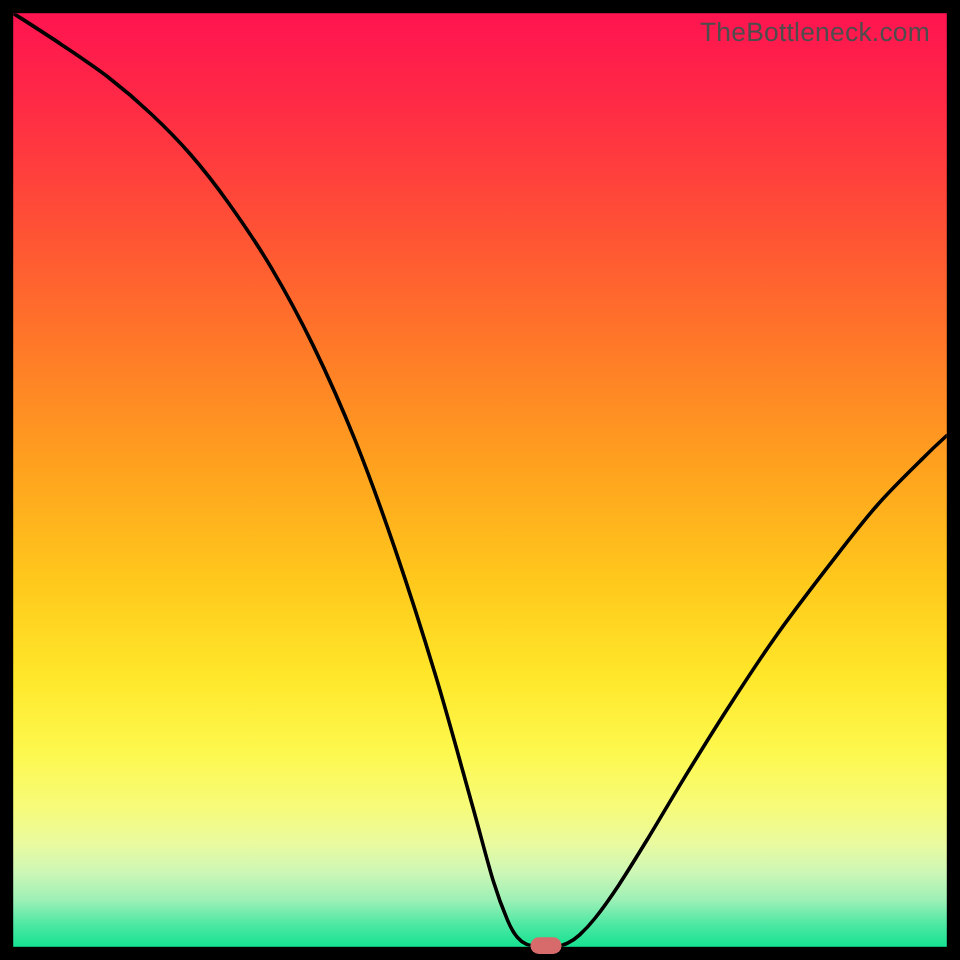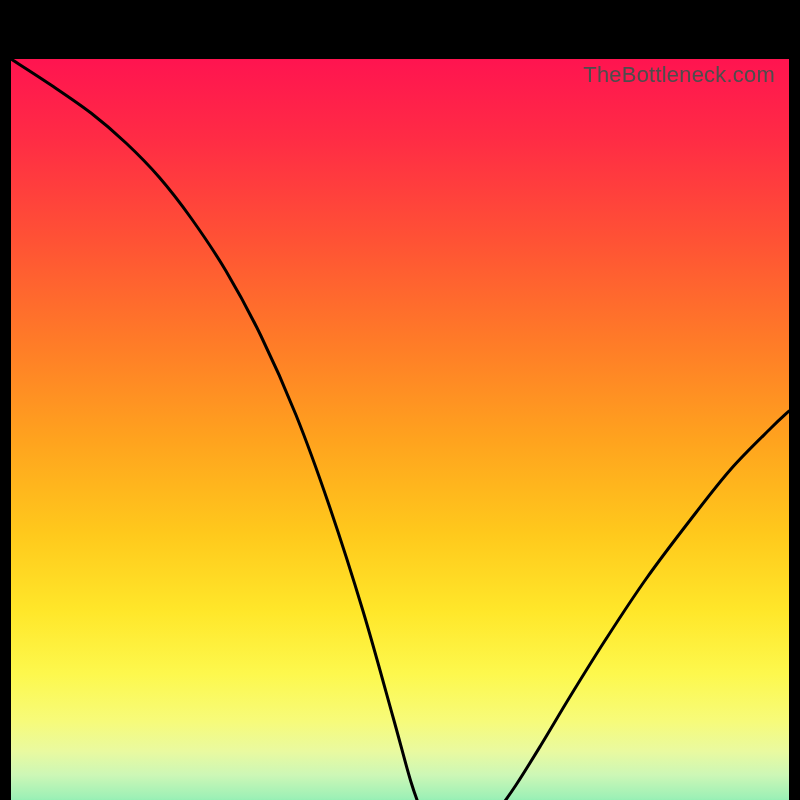--- a/index.html
+++ b/index.html
@@ -9,21 +9,20 @@
     height: 800px;
     background: #000;
     overflow: hidden;
     font-family: Arial, Helvetica, sans-serif;
   }
   .frame {
     position: relative;
     width: 800px;
     height: 628px;
     background: #000;
-    margin-top: 48px;
   }
   .plot {
     position: absolute;
     left: 11px;
     top: 11px;
     width: 778px;
     height: 778px;
     
     background: linear-gradient(
       to bottom,

